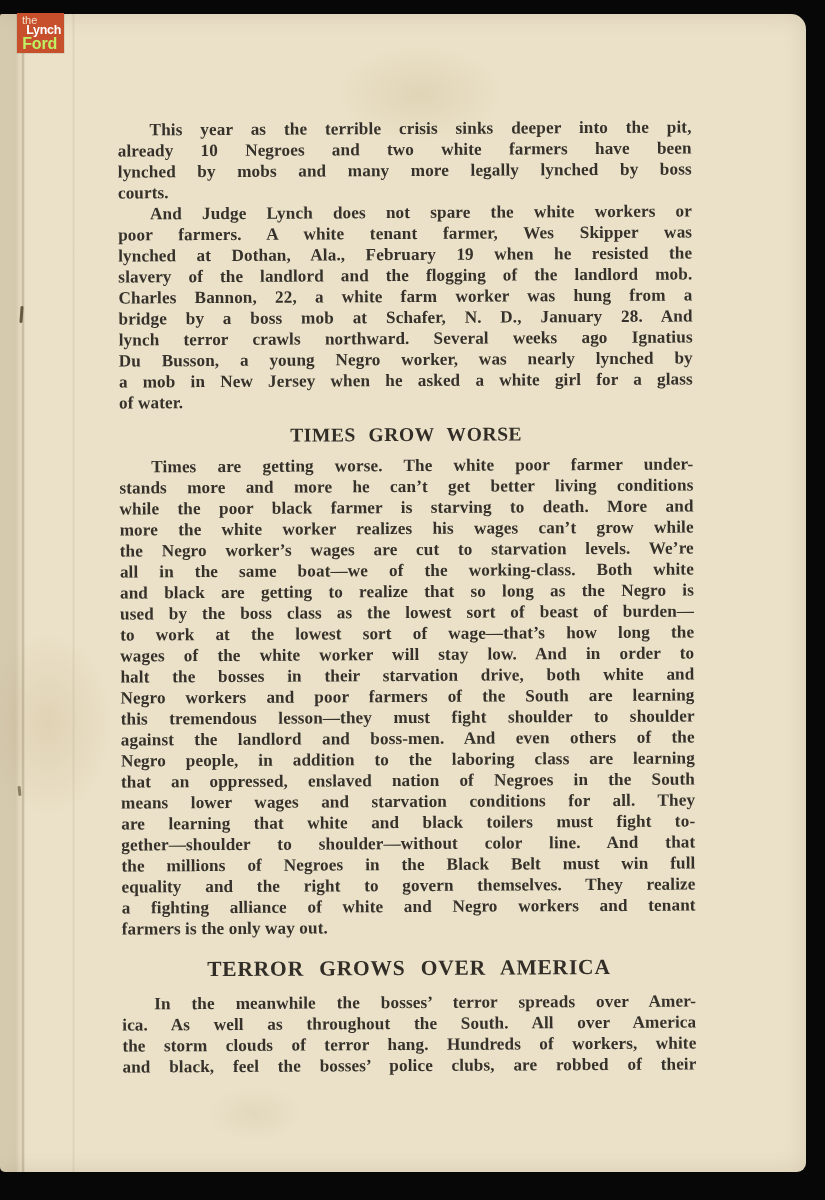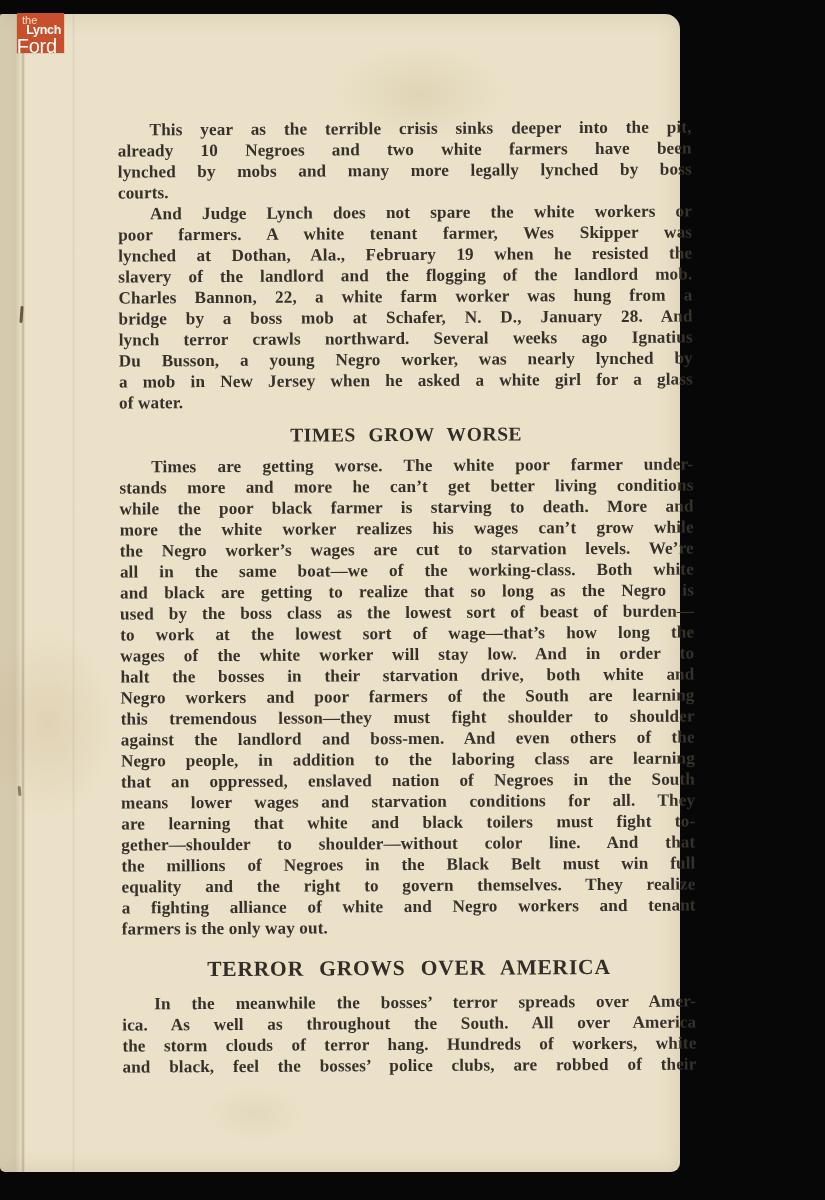--- a/index.html
+++ b/index.html
@@ -7,21 +7,21 @@
     position:relative;
     width:825px;height:1200px;
     background:#070707;
     overflow:hidden;
     font-family:"Liberation Serif", serif;
   }
   
   .paper{
     position:absolute;
     left:0;top:14px;
-    width:680px;height:1158px;
+    width:806px;height:1158px;
     background:
       radial-gradient(120px 70px at 420px 80px, rgba(190,168,118,0.22), rgba(190,168,118,0) 70%),
       radial-gradient(90px 130px at 48px 710px, rgba(186,150,100,0.20), rgba(186,150,100,0) 72%),
       radial-gradient(70px 40px at 255px 1100px, rgba(160,140,100,0.10), rgba(160,140,100,0) 70%),
       #eae1c8;
     border-radius:2px 15px 9px 5px;
     box-shadow:inset 0 0 22px rgba(110,90,55,0.16);
   }
   
   .edge-shade{
@@ -93,21 +93,21 @@
   .logo-the{
     position:absolute;left:5px;top:1px;
     font-size:11px;color:#f2dfc9;font-weight:400;
   }
   .logo-henry{
     position:absolute;right:3px;top:10px;
     font-size:12.5px;font-weight:700;color:#ffffff;letter-spacing:-0.3px;
   }
   .logo-ford{
     position:absolute;right:7px;top:22px;
-    font-size:20px;font-weight:400;color:#ffffff;letter-spacing:-0.2px;
+    font-size:16px;font-weight:700;color:#bef264;letter-spacing:-0.2px;
   }
 </style>
 </head>
 <body>
 
 <div class="stage">
 
   <div class="paper">
     <div class="edge-shade"></div>
     <div class="crease"></div>

